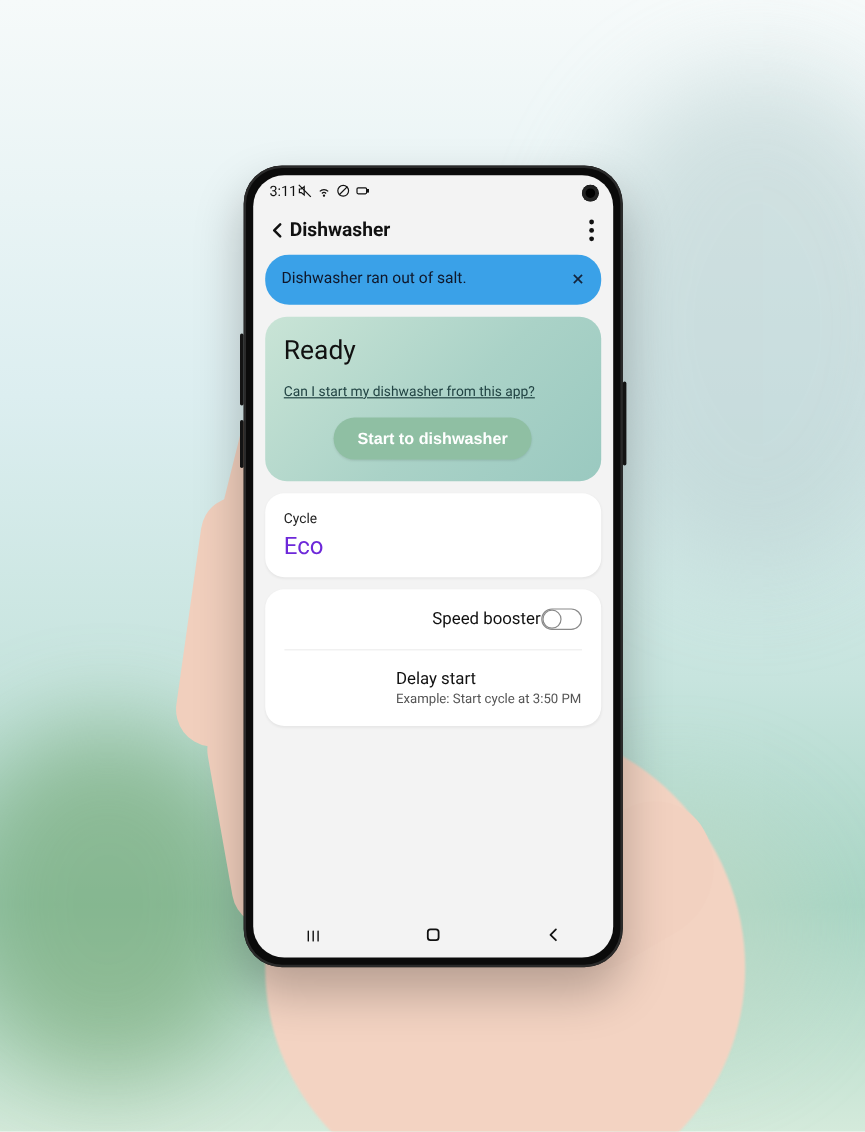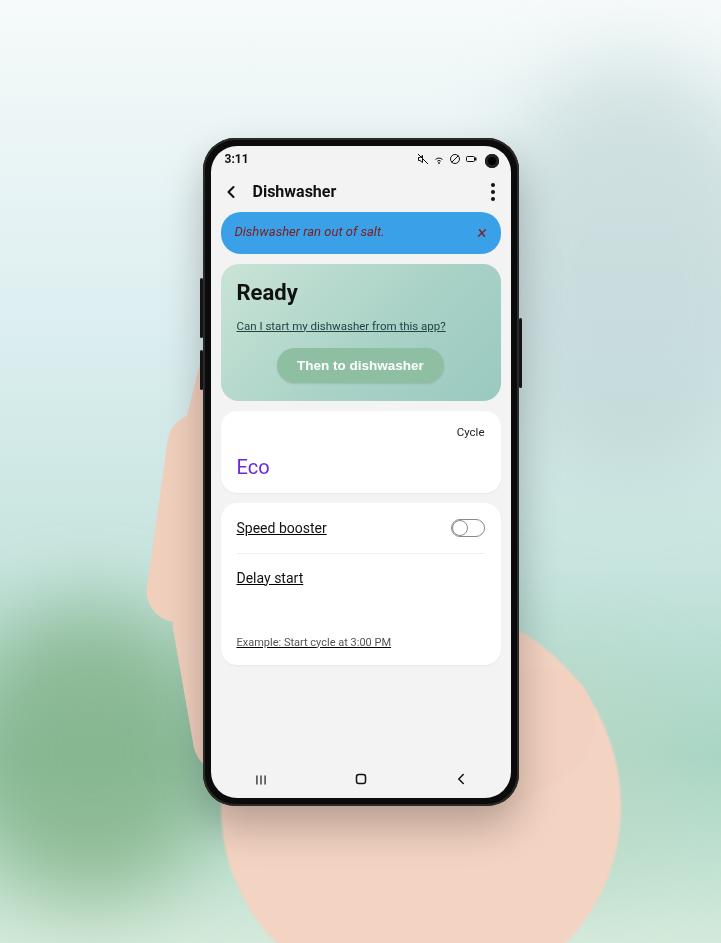--- a/index.html
+++ b/index.html
@@ -50,71 +50,70 @@
     width: 100%; height: 100%;
     background: #f3f3f3;
     border-radius: 26px;
     overflow: hidden;
     display: flex; flex-direction: column;
     position: relative;
   }
   .camera { position:absolute; top:8px; right:12px; width:14px; height:14px; background:#000; border-radius:50%; z-index:5; box-shadow: inset 0 0 0 3px #222; }
 
   
-  .status { height:26px; display:flex; align-items:center; justify-content:space-between; padding:0 14px 0 14px; font-size:12px; color:#111;font-weight:bold; }
+  .status { height:26px; display:flex; align-items:center; padding:0 14px 0 14px; font-size:12px; color:#111; }
   .status .right { display:flex; align-items:center; gap:4px; padding-right:20px;}
   .ic { display:inline-flex; }
 
   
-  .app-header { height:40px; display:flex; align-items:center; padding:0 10px; gap:12px; }
+  .app-header { height:40px; display:flex; align-items:center; padding:0 10px; gap:1px; }
   .app-header .title { font-size:16px; font-weight:700; color:#111; }
   .spacer { flex:1; }
   .kebab { display:flex; flex-direction:column; gap:3px; padding:6px; }
   .kebab span { width:4px; height:4px; background:#111; border-radius:50%; }
 
   .content { flex:1; overflow:hidden; padding:0 10px 4px 10px; display:flex; flex-direction:column; gap:10px; }
 
   .banner {
     background:#3aa1e8;
-    color:#7f1d1d;
+    color:#0f172a;
     border-radius:20px;
     padding:12px 14px;
-    display:flex; align-items:flex-start; justify-content:space-between;
+    display:flex; align-items:center; justify-content:space-between;
     font-size:13px;
-    font-style:italic;
   }
   .banner .x { font-size:18px; line-height:1; opacity:.9; }
 
   .ready-card {
     background: linear-gradient(135deg, #c9e4d6 0%, #aad2c7 55%, #9ac9c0 100%);
     border-radius:18px;
     padding:16px 16px 18px 16px;
     color:#1b1b1b;
   }
-  .ready-card h2 { font-size:22px; font-weight:700; margin-bottom:6px; color:#111; }
+  .ready-card h2 { font-size:22px; font-weight:400; margin-bottom:6px; color:#111; }
   .ready-card p { font-size:11.5px; line-height:1.45; color:#2b2b2b; }
   .ready-card a { display:inline-block; margin-top:8px; font-size:11.5px; color:#244; text-decoration:underline;text-align:right; }
   .send-btn {
     margin:14px auto 0 auto; display:block;
     background:#8fbfa3; color:#fff; border:none;
     padding:10px 20px; border-radius:22px;
     font-size:13.5px; font-weight:600;
     box-shadow: 0 1px 2px rgba(0,0,0,.1);
   }
 
   .card { background:#fff; border-radius:16px; padding:14px 16px; box-shadow:0 1px 2px rgba(0,0,0,.05); }
-  .cycle-label { font-size:11.5px; color:#222; margin-bottom:16px;text-align:right; }
+  .cycle-label { font-size:11.5px; color:#222; margin-bottom:4px; }
   .cycle-value { font-size:20px; color:#6d28d9; }
 
   .settings-card { padding:0 16px; }
-  .row { display:flex; align-items:center; justify-content:space-between; padding:16px 0; border-bottom:1px solid #eee;text-decoration:underline; }
+  .row { display:flex; align-items:center; justify-content:flex-end; padding:16px 0; border-bottom:1px solid #eee; }
   .row:last-child { border-bottom:none; }
   .row .label { font-size:14px; color:#111; }
   .row .sub { font-size:11px; color:#555; margin-top:2px; }
-  .col { display:flex; flex-direction:column;gap:48px; }
+  .col { display:flex; flex-direction:column; }
 
   .toggle {
     width:34px; height:18px; border:1.5px solid #8a8a8a; border-radius:18px; position:relative; background:#fff;
   }
   .toggle::after {
     content:""; position:absolute; width:14px; height:14px; border:1.5px solid #8a8a8a; border-radius:50%; background:#fff; top:0; left:0;
   }
 
   
   .navbar { height:34px; display:flex; align-items:center; justify-content:space-around; border-top:1px solid rgba(0,0,0,0); }
@@ -193,37 +192,37 @@
     <div class="content">
 
       <div class="banner">
         <span>Dishwasher ran out of salt.</span>
         <span class="x">×</span>
       </div>
 
       <div class="ready-card">
         <h2>Ready</h2>
         <a href="#">Can I start my dishwasher from this app?</a>
-        <button class="send-btn">Then to dishwasher</button>
+        <button class="send-btn">Start to dishwasher</button>
       </div>
 
       <div class="card">
         <div class="cycle-label">Cycle</div>
         <div class="cycle-value">Eco</div>
       </div>
 
       <div class="card settings-card">
         <div class="row">
           <span class="label">Speed booster</span>
           <span class="toggle"></span>
         </div>
         <div class="row">
           <div class="col">
             <span class="label">Delay start</span>
-            <span class="sub">Example: Start cycle at 3:00 PM</span>
+            <span class="sub">Example: Start cycle at 3:50 PM</span>
           </div>
         </div>
       </div>
 
     </div>
 
     <div class="navbar">
       <span class="nav-ic">
         <svg width="18" height="14" viewBox="0 0 24 24" stroke="#111" stroke-width="2" fill="none" stroke-linecap="round">
             <line x1="5" y1="5" x2="5" y2="19"></line>

